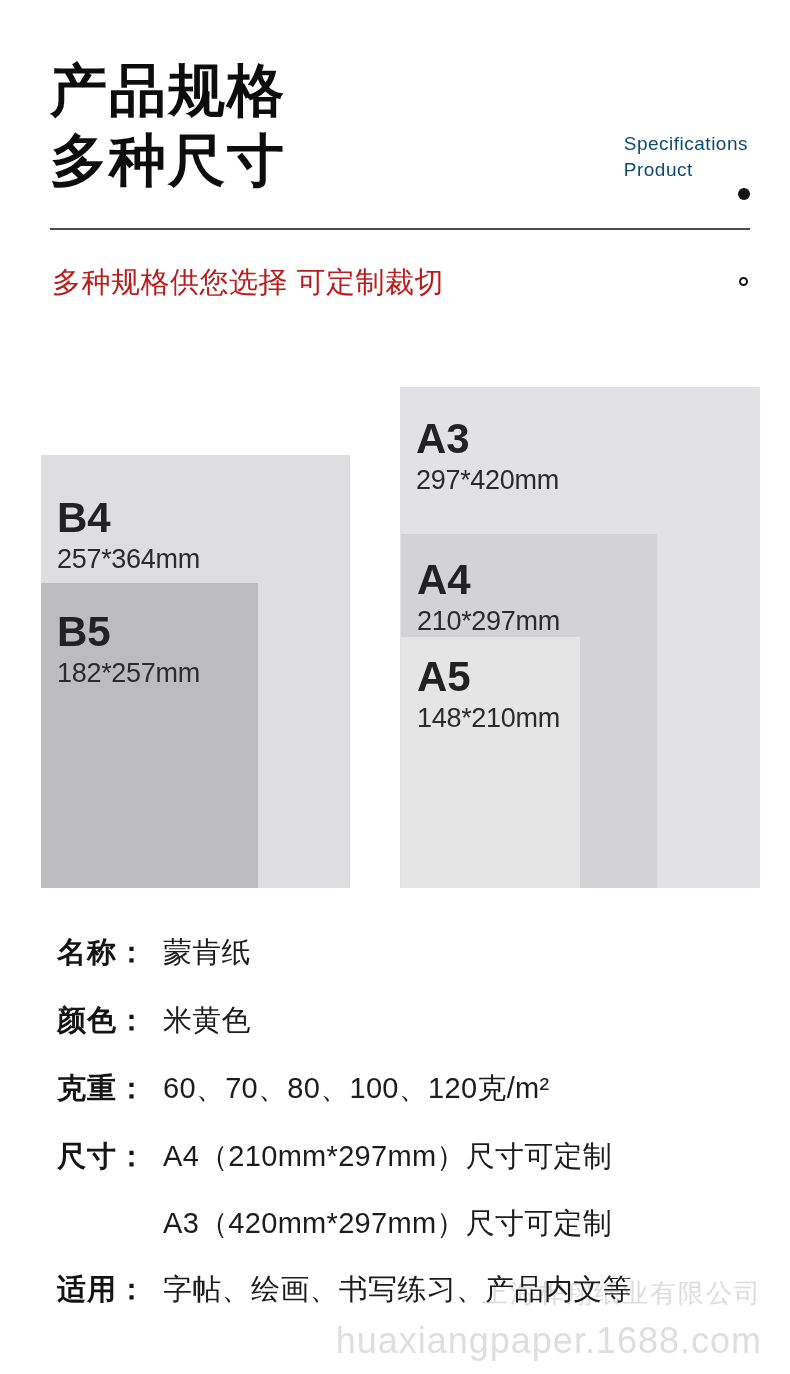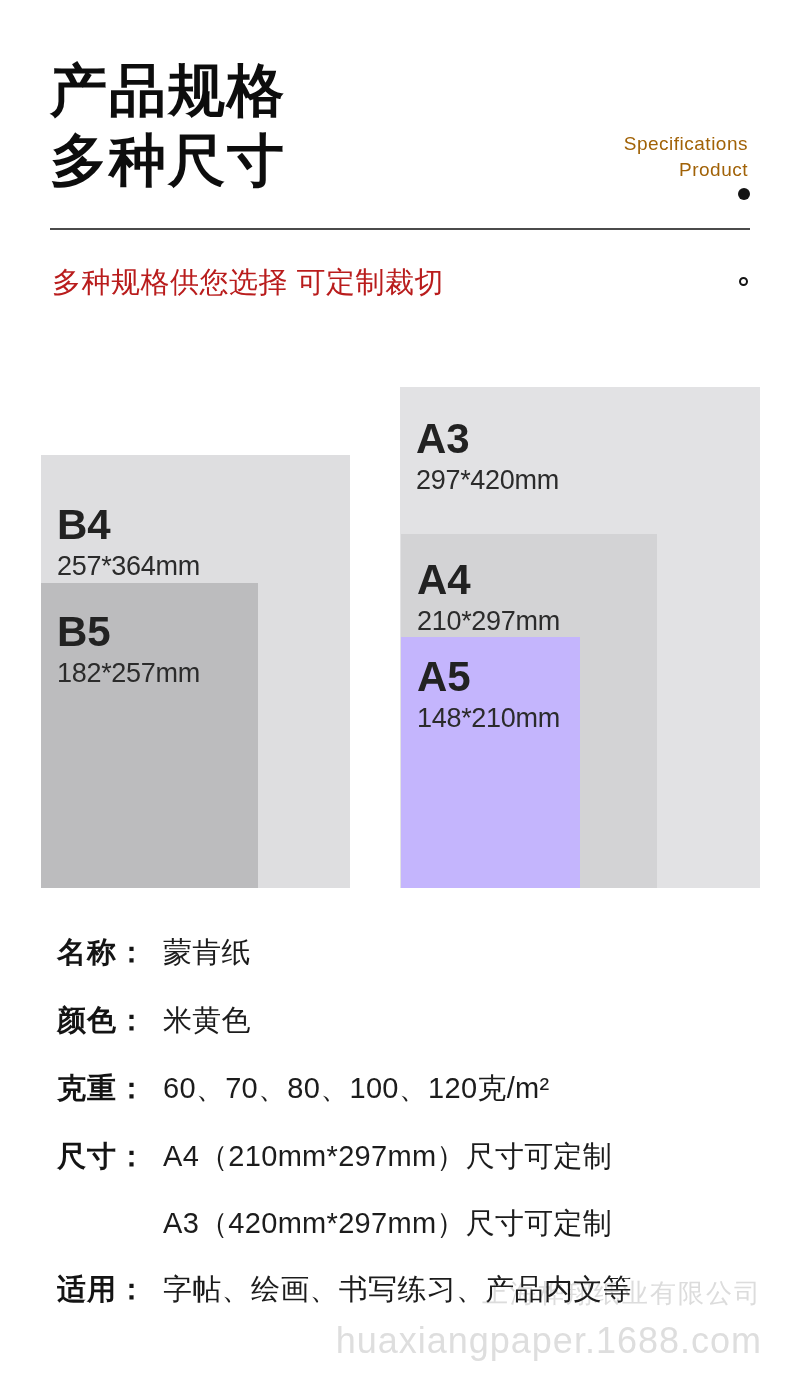--- a/index.html
+++ b/index.html
@@ -13,22 +13,22 @@
   .page { position: absolute; inset: 0; background: #ffffff; }
 
   
   .title {
     position: absolute; left: 50px; top: 55px;
     font-size: 57px; font-weight: 900; line-height: 70px;
     letter-spacing: 2px; color: #0d0d0d;
   }
   .en-sub {
     position: absolute; right: 42px; top: 131px;
-    text-align: right; font-size: 19px; line-height: 26px;
-    font-weight: 400; color: #a16207; letter-spacing: 0.5px;
+    font-size: 19px; line-height: 26px;
+    font-weight: 400; color: #0c4a6e; letter-spacing: 0.5px;
   }
   .dot-filled {
     position: absolute; right: 40px; top: 188px;
     width: 12px; height: 12px; border-radius: 50%;
     background: #141414;
   }
   .divider {
     position: absolute; left: 50px; top: 228px;
     width: 700px; height: 2px; background: #4b4b4b;
   }
@@ -48,21 +48,21 @@
   .paper .inner { padding: 24px 0 0 16px; }
   .paper-name {
     font-size: 42px; font-weight: 600; color: #222;
     line-height: 44px;
   }
   .paper-dims {
     font-size: 27px; font-weight: 400; color: #2b2b2b;
     line-height: 30px; margin-top: 4px; letter-spacing: -0.3px;
   }
   .rect-b4 { left: 41px;  top: 455px; width: 309px; height: 433px; }
-  .rect-b4 .inner { padding-top: 12px; margin-top: 36px; }
+  .rect-b4 .inner { padding-top: 41px; }
   .rect-b5 { left: 41px;  top: 583px; width: 217px; height: 305px; }
   .rect-b5 .inner { padding-top: 27px; }
   .rect-a3 { left: 400px; top: 387px; width: 360px; height: 501px; }
   .rect-a3 .inner { padding-top: 22px; margin-top: 8px; }
   .rect-a4 { left: 401px; top: 534px; width: 256px; height: 354px; }
   .rect-a4 .inner { padding-top: 24px; }
   .rect-a5 { left: 401px; top: 637px; width: 179px; height: 251px; }
   .rect-a5 .inner { padding-top: 18px; }
 
   
@@ -130,21 +130,21 @@
       <div class="paper-name">A3</div>
       <div class="paper-dims">297*420mm</div>
     </div>
   </div>
   <div class="paper rect-a4" style="background: rgb(211, 211, 213);">
     <div class="inner">
       <div class="paper-name">A4</div>
       <div class="paper-dims">210*297mm</div>
     </div>
   </div>
-  <div class="paper rect-a5" style="background: #c4b5fd;">
+  <div class="paper rect-a5" style="background: #e5e5e5;">
     <div class="inner">
       <div class="paper-name">A5</div>
       <div class="paper-dims">148*210mm</div>
     </div>
   </div>
 
   <div class="wm wm-company">上海桦翔纸业有限公司</div>
   <div class="wm wm-url">huaxiangpaper.1688.com</div>
 
   <div class="spec-row" style="top:933px">

